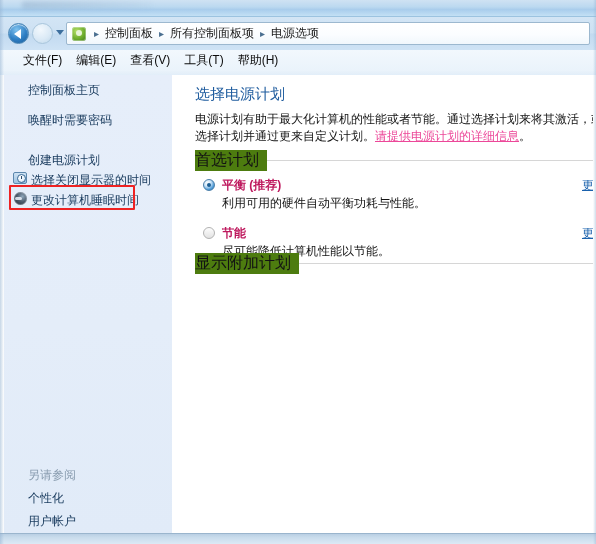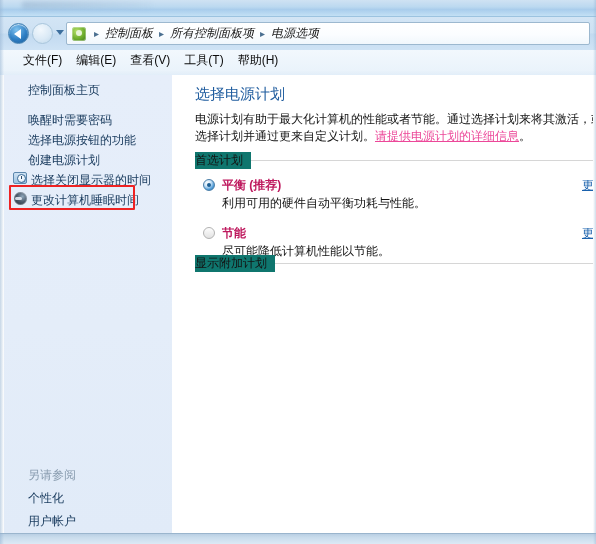--- a/index.html
+++ b/index.html
@@ -127,21 +127,20 @@
     left: 5px; top: 4px;
     width: 6px; height: 6px;
     background: #e8f4d8;
     border-radius: 50%;
   }
   .crumb {
     font-size: 12px;
     color: #1a1a1a;
     white-space: nowrap;
     padding: 0 1px;
-    font-style: italic;
   }
   .crumb-sep {
     color: #4a6f90;
     font-size: 10px;
     padding: 0 5px;
     flex: 0 0 auto;
   }
 
   
   #menubar {
@@ -314,25 +313,25 @@
     left: 22px;
     width: 398px;
   }
   .group-head {
     position: relative;
     height: 15px;
     display: flex;
     align-items: center;
   }
   .group-head .label {
-    font-size: 12px;
+    font-size: 16px;
     color: #131313;
     white-space: nowrap;
     padding-right: 8px;
-    background: #0f766e;
+    background: #4d7c0f;
   }
   .group-head .rule {
     flex: 1 1 auto;
     height: 1px;
     background: #d6d6d6;
   }
 
   #group-preferred { top: 78px; }
   #group-additional { top: 181px; }
 
@@ -440,21 +439,20 @@
     <span class="menu-item">帮助(H)</span>
   </div>
 
   <div id="toolbar"></div>
 
   <div id="content">
 
     <div id="sidebar">
       <span class="side-link home">控制面板主页</span>
       <span class="side-link l1">唤醒时需要密码</span>
-      <span class="side-link l2">选择电源按钮的功能</span>
       <span class="side-link l3">创建电源计划</span>
 
       <span class="side-icon i4">
         <span class="icon-monitor"></span>
         <span class="icon-clock"></span>
       </span>
       <span class="side-link l4">选择关闭显示器的时间</span>
 
       <span class="side-icon i5">
         <span class="icon-moon"></span>

